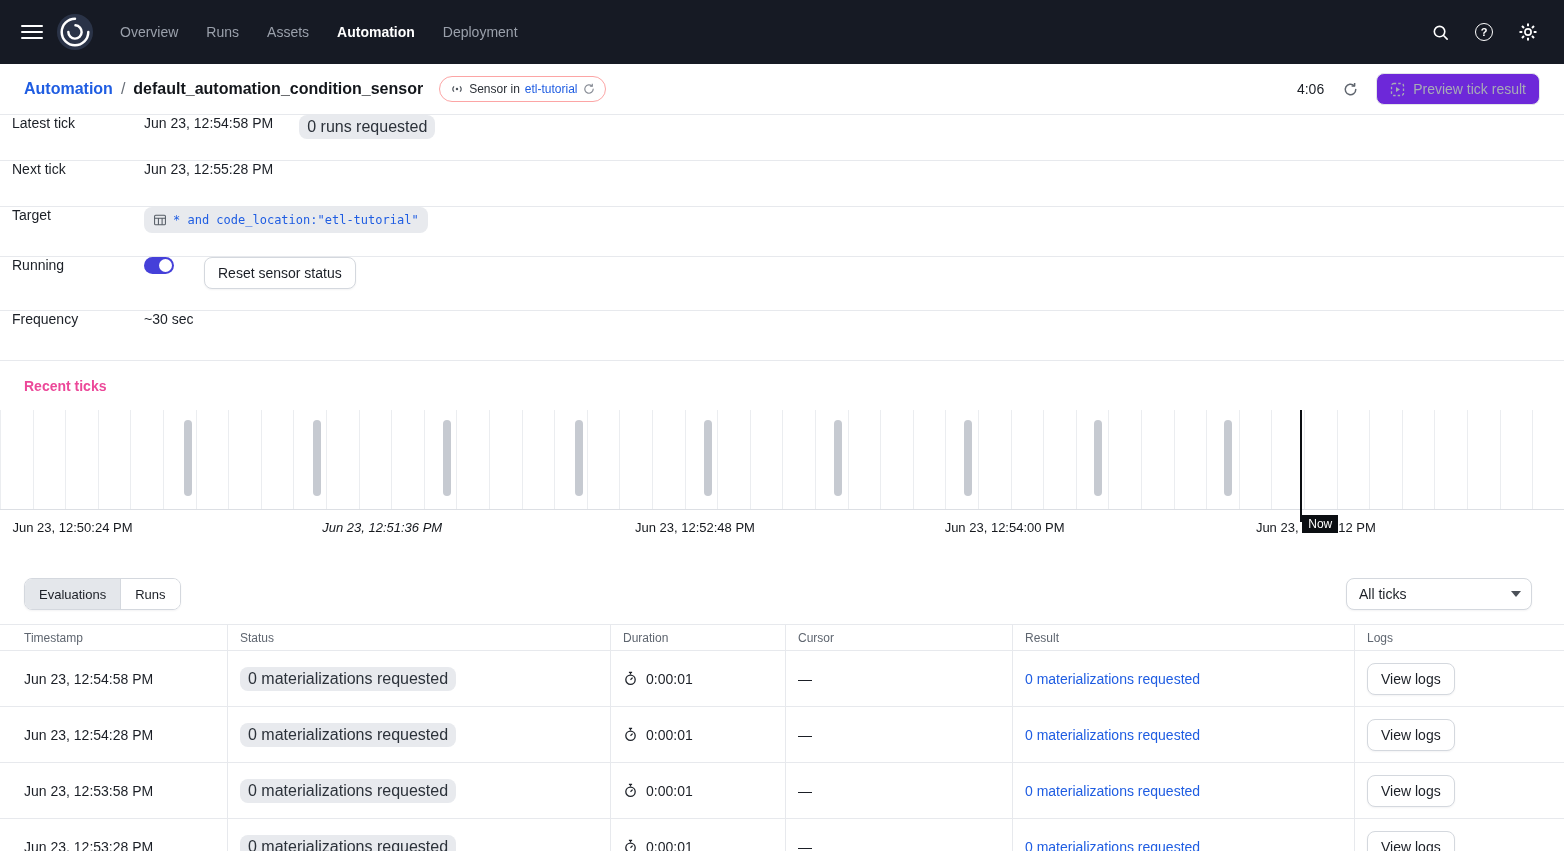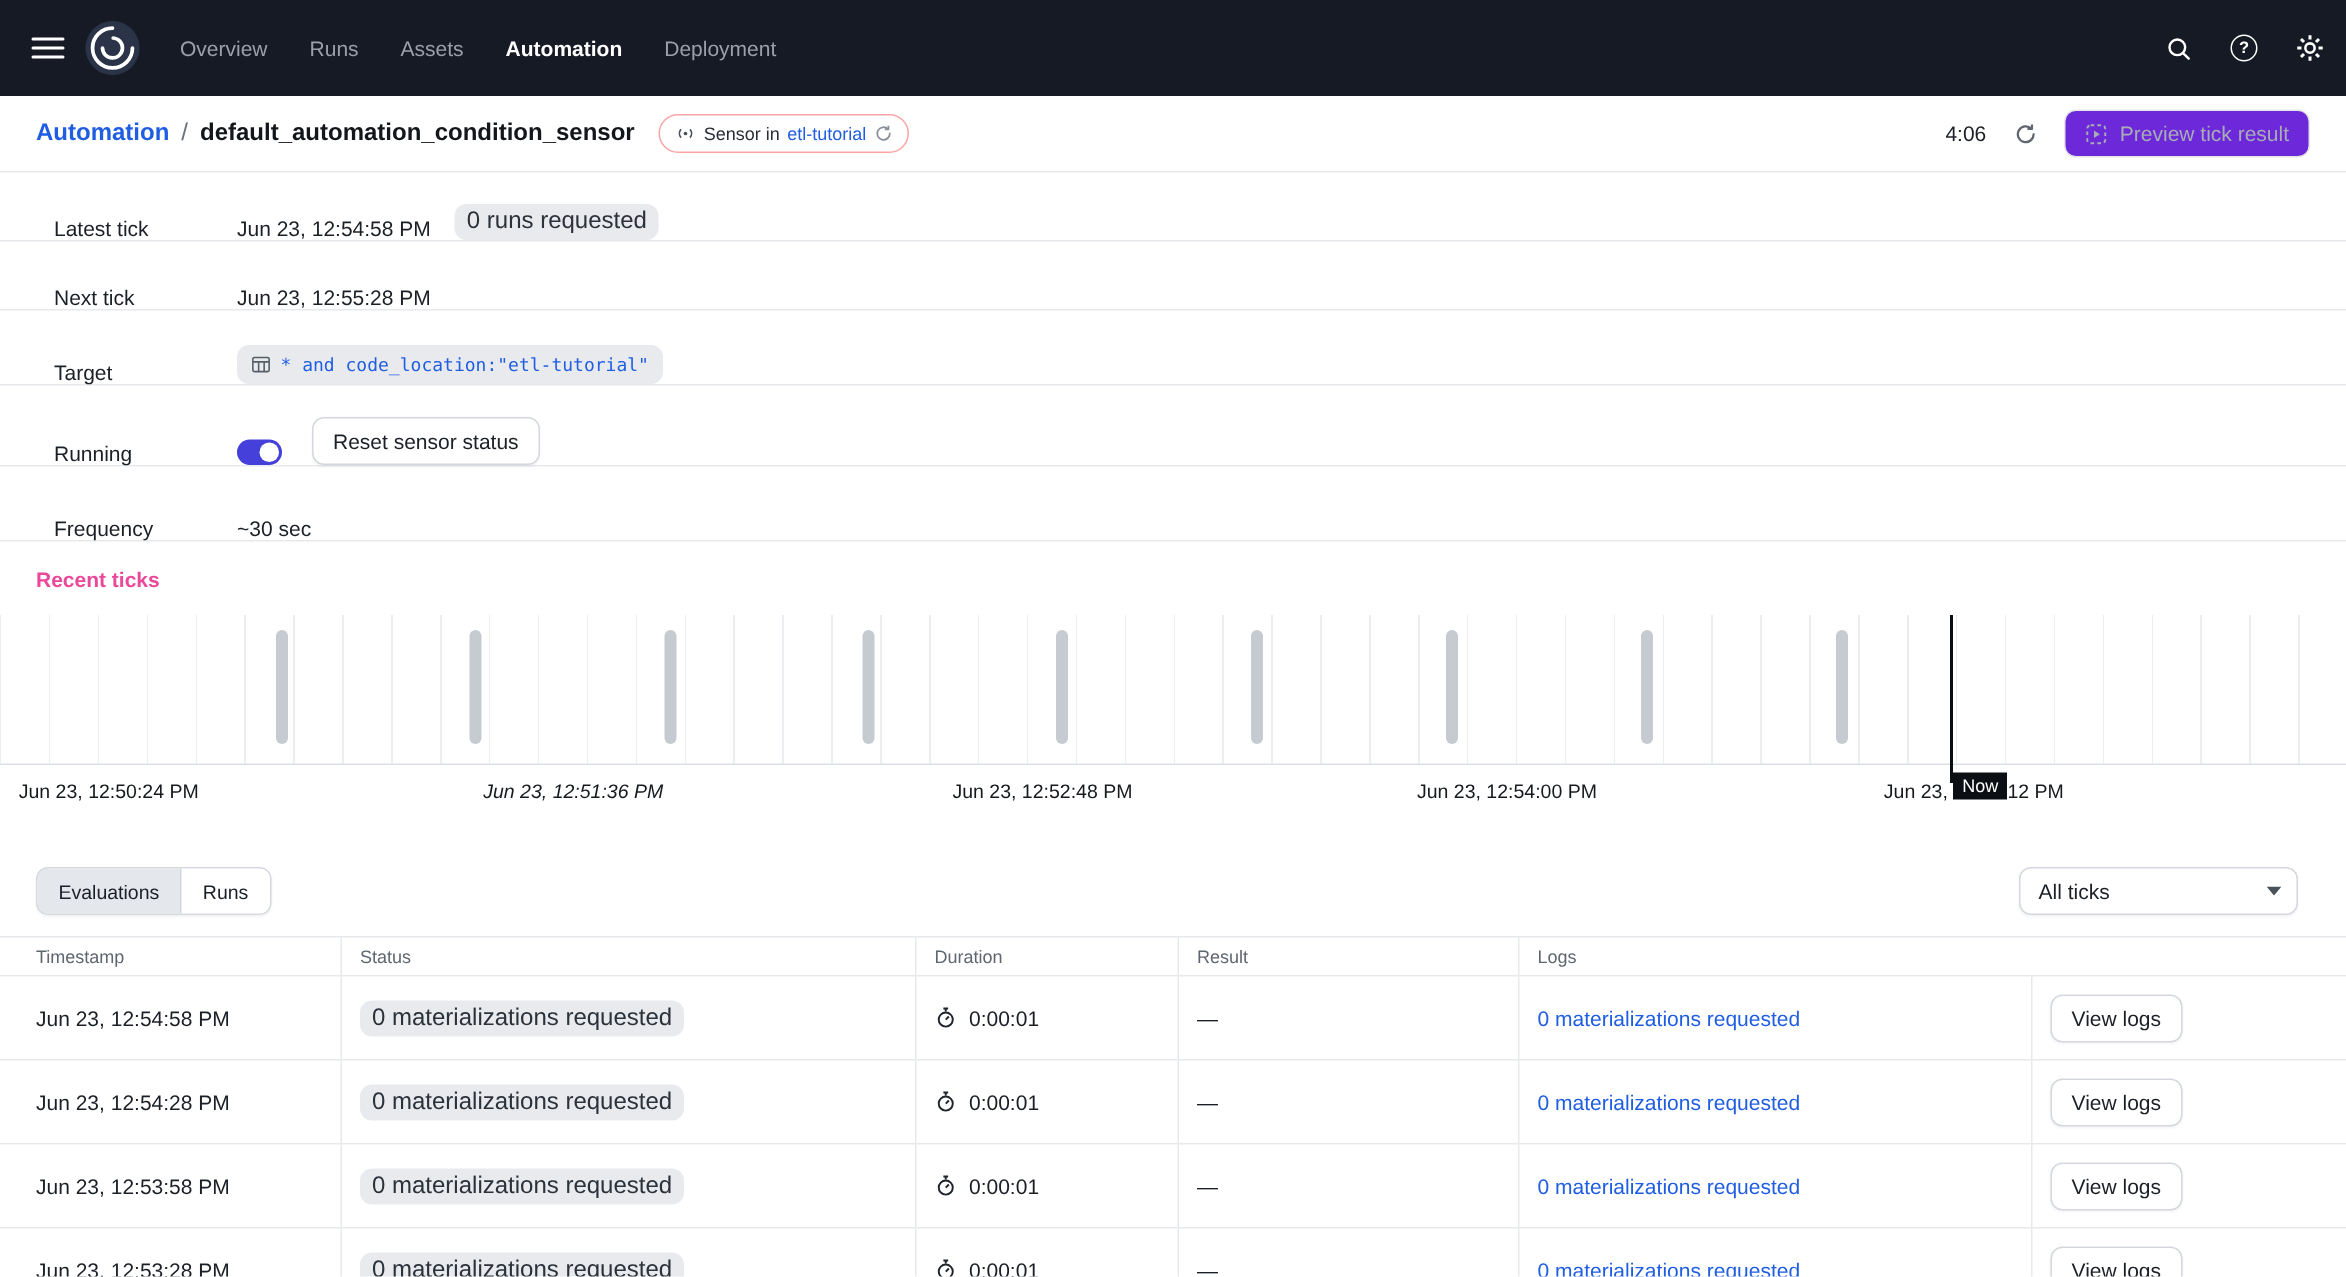--- a/index.html
+++ b/index.html
@@ -2,21 +2,21 @@
 <html style="--topbar: #161A24; --link: #1F5DE2; --accent: #4540D9; --border: #E7E9ED;"><head>
 <meta charset="utf-8">
 <style>
   *{box-sizing:border-box;margin:0;padding:0}
   html,body{width:1564px;height:851px;overflow:hidden;background:#fff;
     font-family:"Liberation Sans",sans-serif;color:#1B1F26}
   a{text-decoration:none;cursor:pointer}
   button{font-family:inherit;cursor:pointer}
 
   
-  .topbar{height:64px;background:var(--topbar,#161A24);display:flex;align-items:center;padding:0 8px 0 12px}
+  .topbar{height:64px;background:var(--topbar,#161A24);display:flex;align-items:center;padding:0 20px 0 12px}
   .hamburger{width:40px;height:40px;display:flex;flex-direction:column;justify-content:center;align-items:center;gap:4px;background:none;border:none}
   .hamburger span{display:block;width:22px;height:2px;background:#fff;border-radius:1px}
   .logo-wrap{margin-left:4px;display:flex;align-items:center}
   .mainnav{display:flex;gap:28px;margin-left:26px}
   .navlink{font-size:14px;color:#9AA0AB;font-weight:500}
   .navlink.active{color:#fff;font-weight:700}
   .nav-right{margin-left:auto;display:flex;align-items:center;gap:12px}
   .iconbtn{width:32px;height:32px;display:flex;align-items:center;justify-content:center;background:none;border:none;color:#fff;border-radius:50%}
   .iconbtn.gray{color:#60666F}
   .help-circle{width:18px;height:18px;border:1.7px solid #fff;border-radius:50%;display:flex;align-items:center;justify-content:center;font-size:11px;font-weight:700;color:#fff}
@@ -28,21 +28,21 @@
   .crumb-sep{color:#6A7079}
   .crumb-current{color:#13161B;font-weight:700}
   .sensor-chip{margin-left:16px;height:26px;border:1px solid #fca5a5;border-radius:13px;display:inline-flex;align-items:center;gap:5px;padding:0 10px;font-size:12px;color:#2A2F36}
   .sensor-chip .loc{color:var(--link,#1F5DE2);font-size:12px}
   .header-right{margin-left:auto;display:flex;align-items:center;gap:10px}
   .countdown{font-size:14px;color:#1B1F26;font-variant-numeric:tabular-nums}
   .btn{display:inline-flex;align-items:center;gap:8px;height:32px;padding:0 13px;border:1px solid #D4D8DE;border-radius:8px;background:#fff;font-size:14px;color:#1B1F26;box-shadow:0 1px 2px rgba(16,24,40,.05)}
   .btn.disabled{color:#A7ACB5;background:#6d28d9;border-color:#E3E5E9;box-shadow:none;cursor:default}
 
   
-  .drow{display:flex;align-items:flex-end;padding-left:36px;border-bottom:1px solid var(--border,#E7E9ED);gap:16px}
+  .drow{display:flex;align-items:flex-start;padding-left:12px;border-bottom:1px solid var(--border,#E7E9ED);gap:26px}
   .h46{height:46px}.h50{height:50px}.h54{height:54px}
   .dlabel{flex:0 0 106px;font-size:14px;color:#1B1F26}
   .dvalue{font-size:14px;color:#1B1F26}
   .pill{display:inline-flex;align-items:center;height:24px;padding:0 8px;border-radius:8px;background:#E8EAEE;font-size:16px;color:#2C323A;white-space:nowrap}
   .target-chip{display:inline-flex;align-items:center;gap:6px;height:26px;padding:0 9px;border-radius:8px;background:#E8EAEE}
   .target-chip code{font-family:"DejaVu Sans Mono",monospace;font-size:12px;color:var(--link,#1F5DE2)}
   .toggle{width:30px;height:17px;border-radius:9px;background:#C9CDD4;display:inline-block;position:relative}
   .toggle.on{background:var(--accent,#4540D9)}
   .toggle .knob{position:absolute;top:2px;left:2px;width:13px;height:13px;border-radius:50%;background:#fff}
   .toggle.on .knob{left:15px}
@@ -227,20 +227,21 @@
         <path d="M0 0h10L5 6z" fill="#4B5158"></path>
       </svg>
   </div>
 </div>
 
 <section class="table">
   <div class="trow thead">
     <div>Timestamp</div>
     <div>Status</div>
     <div>Duration</div>
+    <div>Cursor</div>
     <div>Result</div>
     <div>Logs</div>
   </div>
   <div class="trow tdata">
       <div>
         <span class="ts">Jun 23, 12:54:58 PM</span>
       </div>
       <div>
         <span class="pill">0 materializations requested</span>
       </div>

